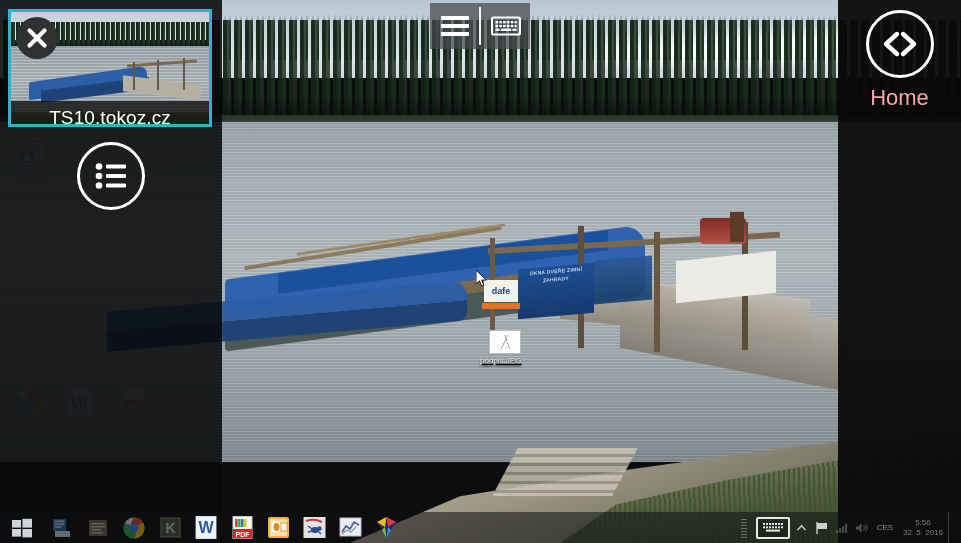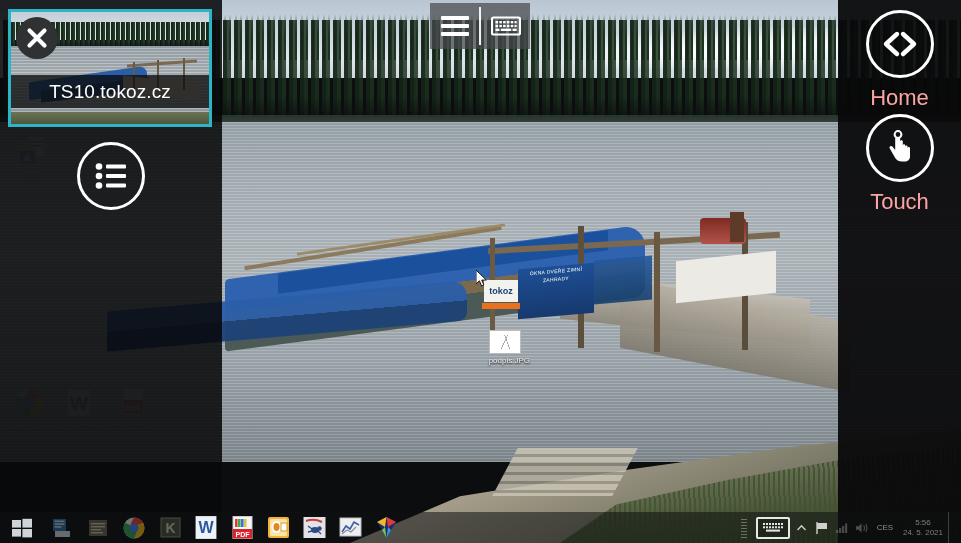--- a/index.html
+++ b/index.html
@@ -104,21 +104,21 @@
   .t-boat2{position:absolute;left:30px;top:72px;width:108px;height:12px;background:#1d4378;
        transform:skewY(-7deg);}
   .t-dock{position:absolute;left:112px;top:68px;width:78px;height:16px;background:#b5b0a4;
        transform:skewY(7deg);}
   .t-poles{position:absolute;left:116px;top:50px;width:70px;height:3px;background:#7b6a50;transform:rotate(-4deg);}
   .t-p1{position:absolute;left:122px;top:50px;width:2px;height:28px;background:#6a5942;}
   .t-p2{position:absolute;left:146px;top:48px;width:2px;height:30px;background:#6a5942;}
   .t-p3{position:absolute;left:172px;top:46px;width:2px;height:32px;background:#6a5942;}
   .t-grass{position:absolute;left:0;top:100px;width:100%;height:18px;
        background:linear-gradient(#6c7356,#3c4a2c);}
-  #card-label{position:absolute;left:0;bottom:16px;width:100%;height:33px;
+  #card-label{position:absolute;left:0;bottom:0;width:100%;height:23px;
        background:rgba(10,10,10,.78);color:#fff;font-size:19px;line-height:33px;
        text-align:center;letter-spacing:.1px;}
   #close-session{position:absolute;left:16px;top:17px;width:42px;height:42px;border-radius:50%;
        background:#2f3133;display:flex;align-items:center;justify-content:center;cursor:pointer;z-index:4;}
   #close-session svg{display:block;}
 
   #start-new{position:absolute;left:0;top:142px;width:222px;
        display:flex;flex-direction:column;align-items:center;cursor:pointer;}
   #start-new .circ{width:62px;height:62px;border-radius:50%;border:3px solid #fff;
        display:flex;align-items:center;justify-content:center;}
@@ -147,21 +147,21 @@
   
   .dicon{position:absolute;width:58px;text-align:center;cursor:pointer;}
   .dicon .glyph{width:34px;height:34px;margin:0 auto;}
   .dicon .cap{color:#d8d8d8;font-size:7px;line-height:9px;margin-top:2px;
        text-shadow:0 1px 2px rgba(0,0,0,.95);}
   #icon-ts-doc{left:3px;top:134px;}
   #icon-chrome{left:0px;top:386px;}
   #icon-word{left:50px;top:386px;}
   #icon-pdf{left:104px;top:386px;}
   .dim{opacity:.30;}
-  #icon-podpis{position:absolute;left:480px;top:330px;width:50px;text-align:right;cursor:pointer;}
+  #icon-podpis{position:absolute;left:480px;top:330px;width:50px;text-align:left;cursor:pointer;text-decoration:underline;}
   #icon-podpis .pg{width:30px;height:22px;background:#fff;margin:0 auto;
        border:1px solid #bcbcbc;position:relative;overflow:hidden;}
   #icon-podpis .pg::after{content:"";position:absolute;left:4px;top:4px;width:22px;height:14px;
        background:linear-gradient(115deg,transparent 46%,#9aa0a6 47%,#9aa0a6 49%,transparent 50%),
                   linear-gradient(70deg,transparent 56%,#9aa0a6 57%,#9aa0a6 59%,transparent 60%);}
   #icon-podpis .cap{color:#ededed;font-size:8px;margin-top:2px;text-shadow:0 1px 2px #000;}
 
   
   #cursor{position:absolute;left:476px;top:270px;width:12px;height:18px;}
 
@@ -209,21 +209,21 @@
     <div class="railtop"></div>
     <div class="poleA"></div>
     <div class="poleB"></div>
     <div class="poleC"></div>
     <div class="poleD"></div>
     <div class="benchwhite"></div>
     <div class="redseat"></div>
     <div class="redseat2"></div>
     <div class="sign">OKNA DVEŘE ZIMNÍ ZAHRADY</div>
     <div class="sign2"></div>
-    <div class="dafe">tokoz</div>
+    <div class="dafe">dafe</div>
     <div class="orangebar"></div>
   </div>
 
   <div class="dicon dim" id="icon-ts-doc">
     <div class="glyph">
       <svg width="34" height="34" viewBox="0 0 34 34">
         <rect x="13" y="3" width="16" height="21" fill="#f4f4f2" stroke="#b9b9b4"></rect>
         <rect x="15" y="7" width="12" height="1.6" fill="#d03a3a"></rect>
         <rect x="15" y="11" width="12" height="1.6" fill="#3a6bd0"></rect>
         <rect x="15" y="15" width="9" height="1.6" fill="#bbb"></rect>
@@ -362,35 +362,20 @@
     <div class="rp-item" id="rp-home">
       <div class="rp-circ">
         <svg width="38" height="30" viewBox="0 0 38 30">
           <path d="M16 5 L5 15 L16 25" fill="none" stroke="#fff" stroke-width="4.4" stroke-linecap="round" stroke-linejoin="round"></path>
           <path d="M22 5 L33 15 L22 25" fill="none" stroke="#fff" stroke-width="4.4" stroke-linecap="round" stroke-linejoin="round"></path>
         </svg>
       </div>
       <div class="rp-lbl">Home</div>
     </div>
 
-    <div class="rp-item" id="rp-touch">
-      <div class="rp-circ">
-        <svg width="34" height="38" viewBox="0 0 34 38">
-          <circle cx="15" cy="5.5" r="3.4" fill="none" stroke="#fff" stroke-width="2"></circle>
-          <path d="M12.2 9.5 L12.2 21 L9.4 17.6 C8 16.1 5.6 17.6 6.8 19.6 L12.2 29
-                   C13.6 31.4 16.2 32.6 19 32.6 L22 32.6 C25 32.6 27 30.4 27 27.6
-                   L27 19.2 C27 17.6 24.6 17.6 24.6 19.2 L24.6 22.2
-                   L24.6 17.6 C24.6 16 22.2 16 22.2 17.6 L22.2 21.6
-                   L22.2 16.4 C22.2 14.8 19.8 14.8 19.8 16.4 L19.8 21
-                   L19.8 12.4 C19.8 10.8 17.2 10.8 17.2 12.4 L17.2 20.6
-                   L17.2 9.5 C17.2 7.9 12.2 7.9 12.2 9.5 Z" fill="#fff"></path>
-        </svg>
-      </div>
-      <div class="rp-lbl">Touch</div>
-    </div>
   </div>
 
   <div id="taskbar">
 
     <div id="start-btn">
       <svg width="22" height="22" viewBox="0 0 22 22">
         <g fill="#cfd4d8">
           <rect x="1" y="3" width="9" height="7.6"></rect>
             <rect x="11.4" y="1.8" width="9.6" height="8.8"></rect>
           <rect x="1" y="12" width="9" height="7.6"></rect>
@@ -555,19 +540,19 @@
           <path d="M1 4.3 L3.6 4.3 L6.6 1.6 L6.6 10.4 L3.6 7.7 L1 7.7 Z" fill="#9a9a9a"></path>
           <path d="M8.6 3.5 Q10.6 6 8.6 8.5" stroke="#9a9a9a" stroke-width="1.1" fill="none"></path>
           <path d="M10.6 2 Q13.4 6 10.6 10" stroke="#9a9a9a" stroke-width="1.1" fill="none"></path>
         </svg>
       </div>
       <div class="tray-i" style="width:26px">
         <span id="tray-lang">CES</span>
       </div>
       <div id="tray-clock">
         <div>5:56</div>
-        <div>24. 5. 2021</div>
+        <div>32. 5. 2016</div>
       </div>
       <div id="show-desktop"></div>
     </div>
   </div>
 
 </div>
 
 </body></html>

